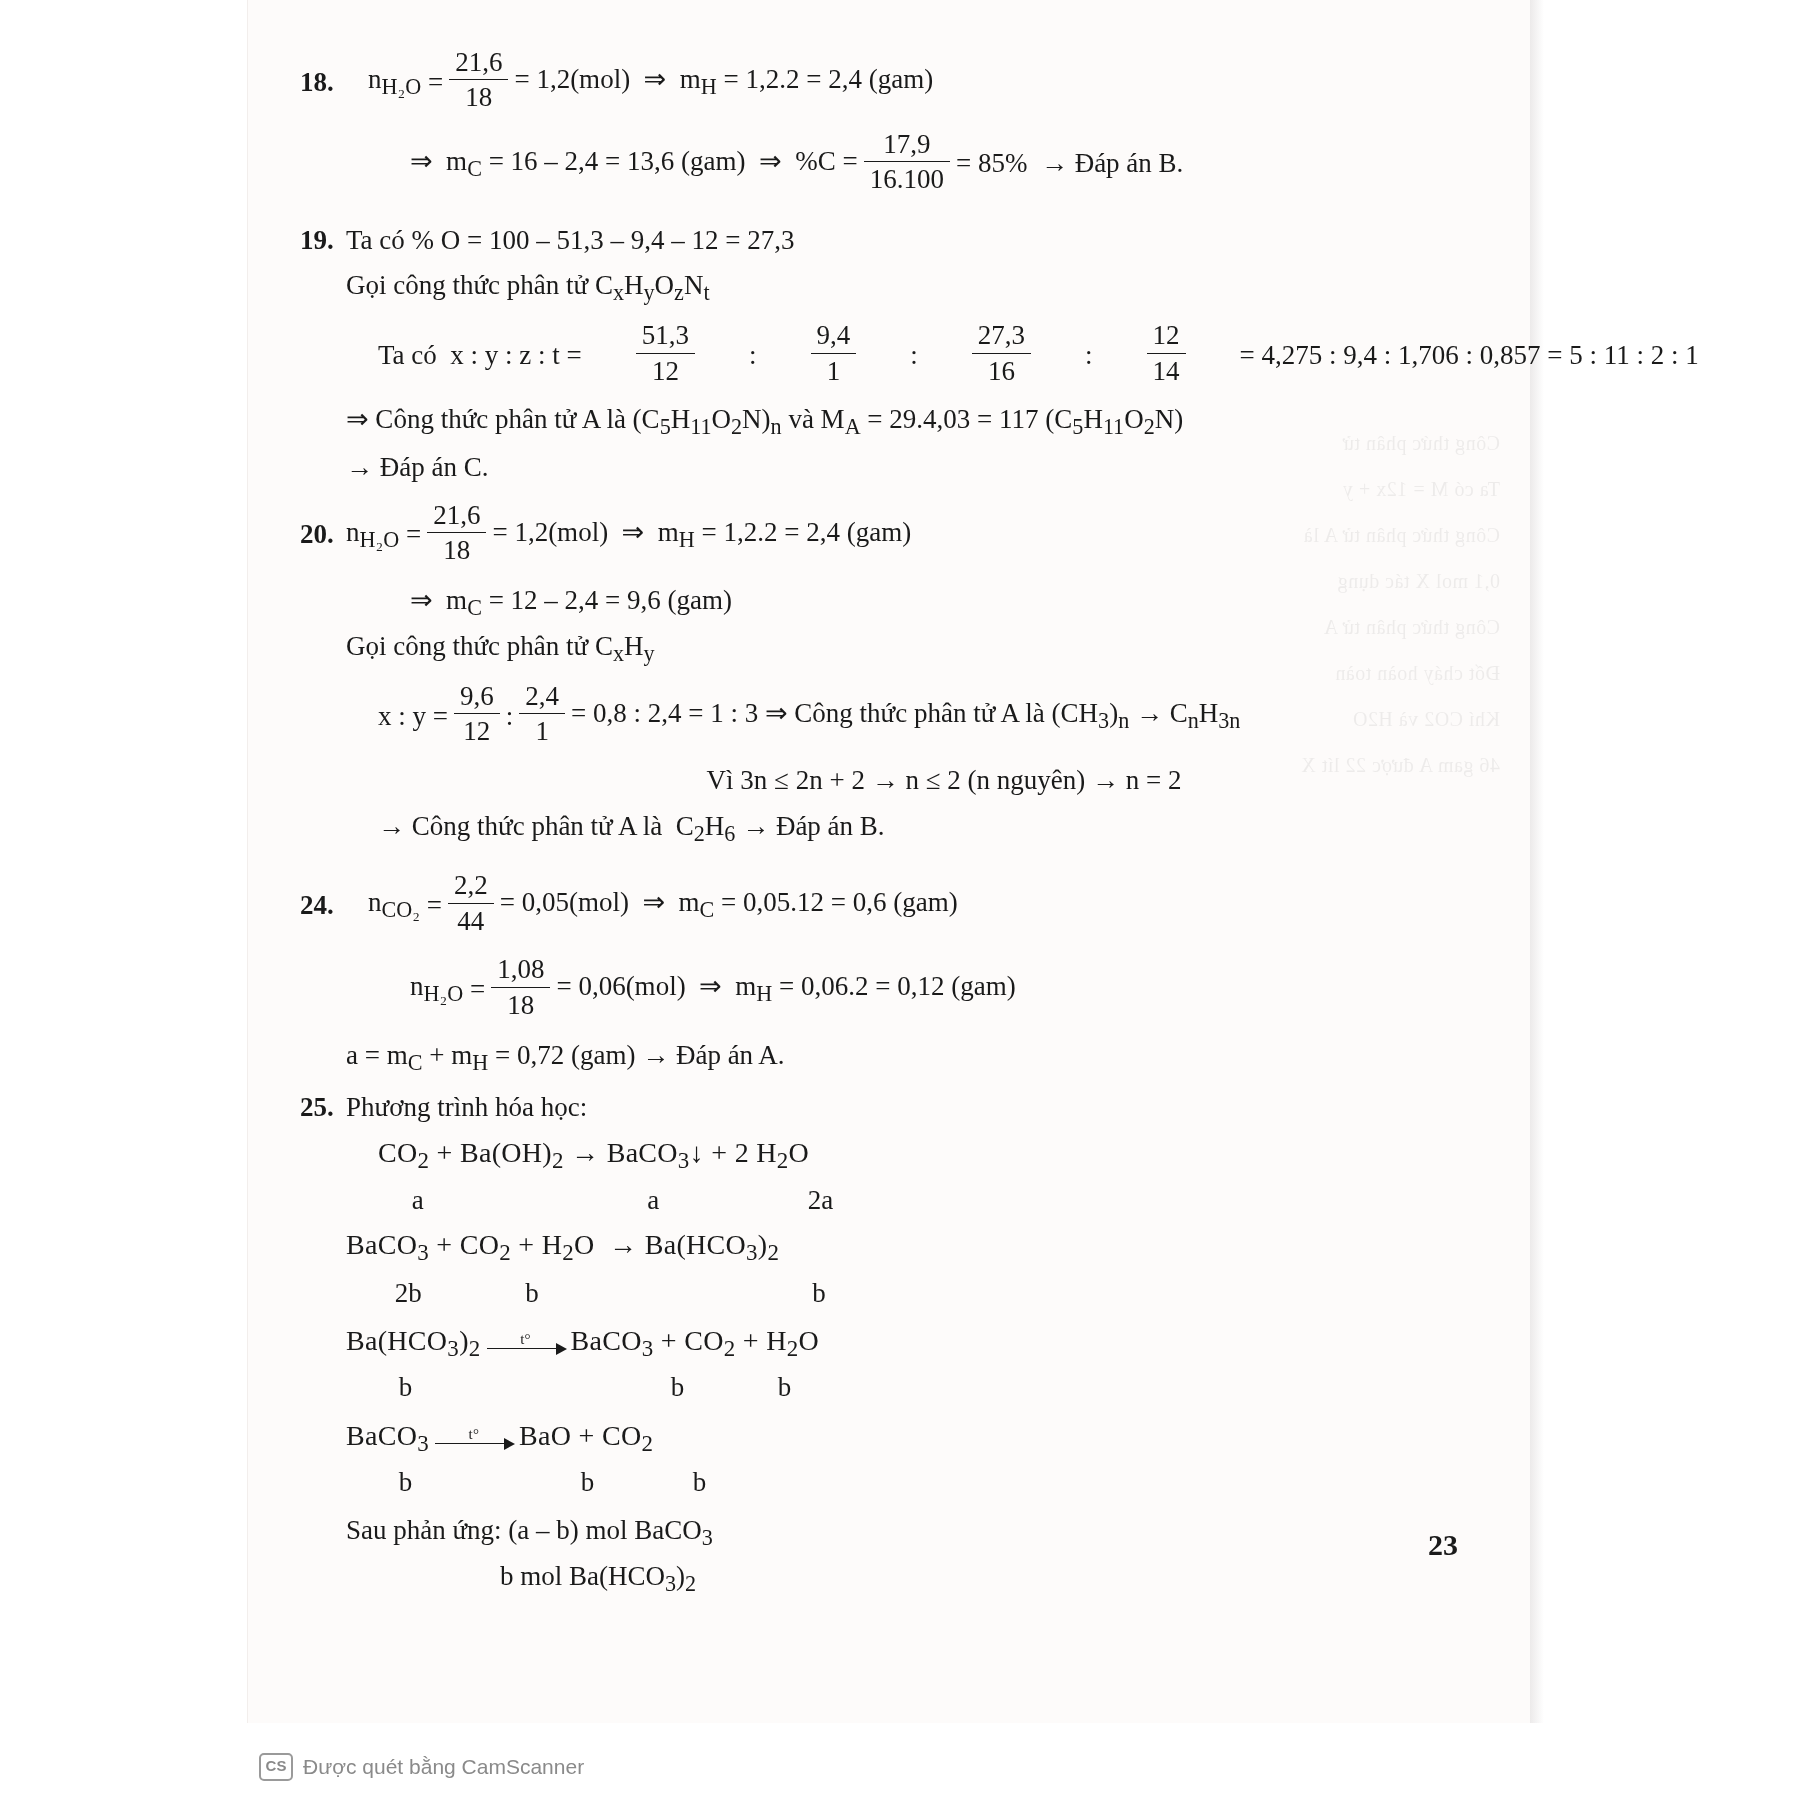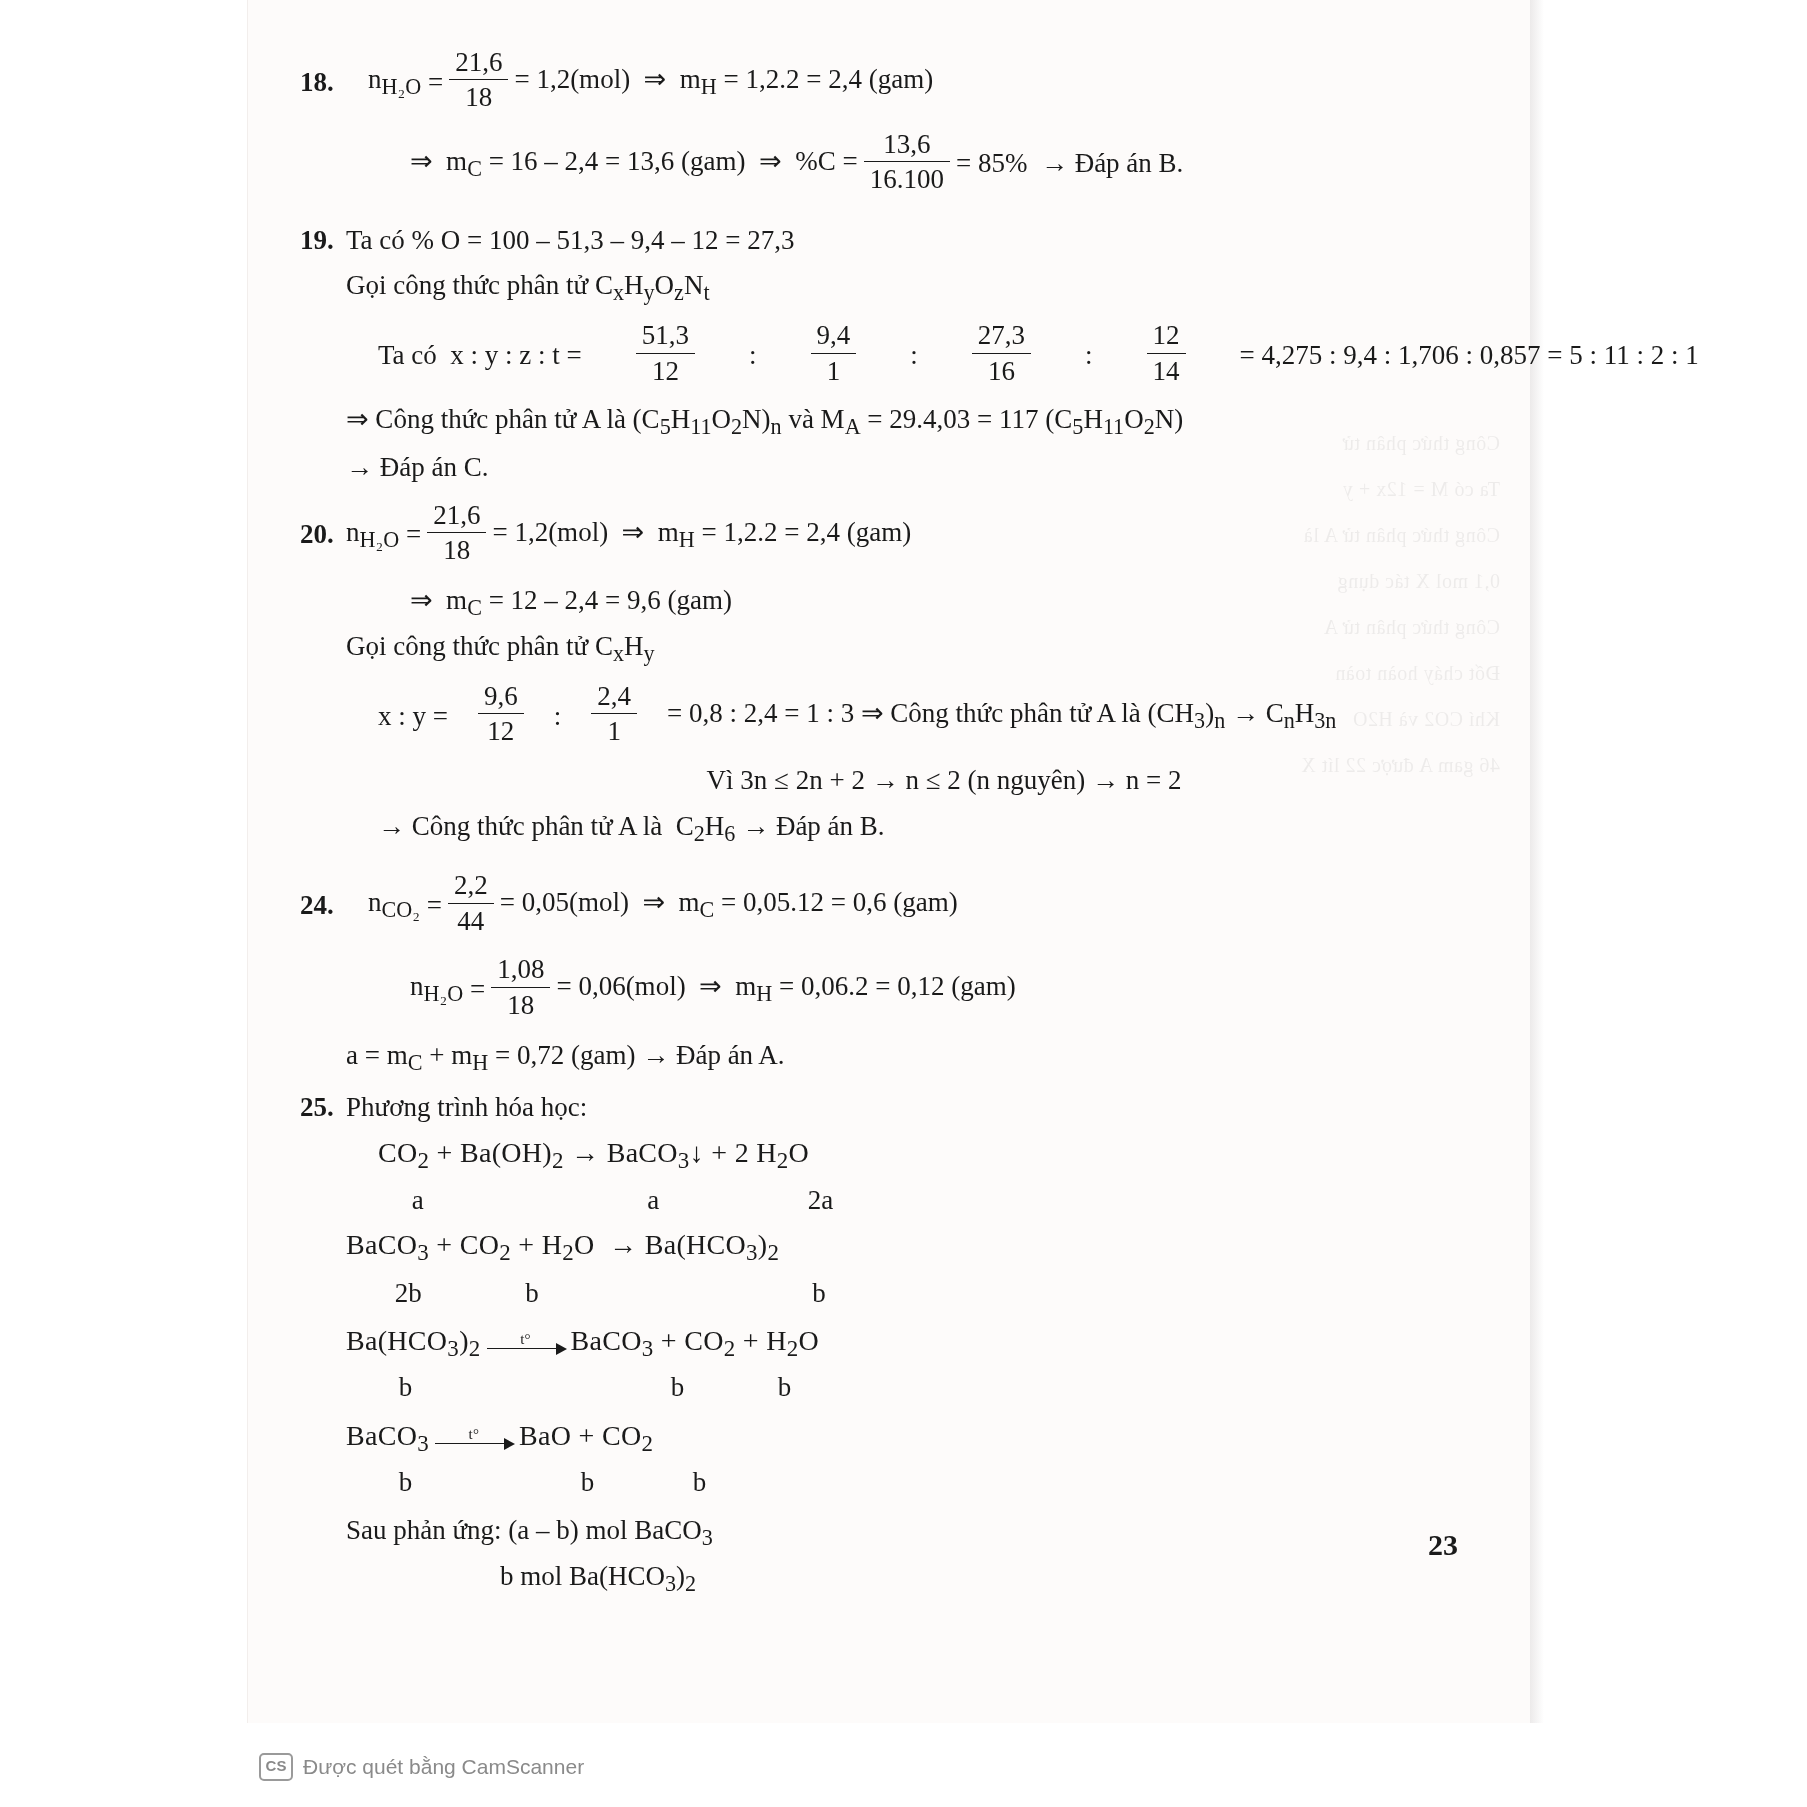--- a/index.html
+++ b/index.html
@@ -211,21 +211,21 @@
     <span class="frac">
       <span class="numer">21,6</span>
       <span class="denom">18</span>
     </span>
     <span>= 1,2(mol)&nbsp;&nbsp;⇒&nbsp;&nbsp;m<sub class="sm">H</sub> = 1,2.2 = 2,4 (gam)</span>
   </div>
 
   <div class="line eqrow indent3" style="margin-top:14px;">
     <span>⇒&nbsp;&nbsp;m<sub class="sm">C</sub> = 16 – 2,4 = 13,6 (gam)&nbsp;&nbsp;⇒&nbsp;&nbsp;%C =</span>
     <span class="frac">
-      <span class="numer">13,6</span>
+      <span class="numer">17,9</span>
       <span class="denom">16.100</span>
     </span>
     <span>= 85%&nbsp;&nbsp;→ Đáp án B.</span>
   </div>
 
   <div class="line" style="margin-top:26px;">
     <span class="num">19.</span><span>Ta có % O = 100 – 51,3 – 9,4 – 12 = 27,3</span>
   </div>
 
   <div class="line indent1" style="margin-top:12px;">
@@ -274,21 +274,21 @@
   </div>
 
   <div class="line indent3" style="margin-top:16px;">
     <span>⇒&nbsp;&nbsp;m<sub class="sm">C</sub> = 12 – 2,4 = 9,6 (gam)</span>
   </div>
 
   <div class="line indent1" style="margin-top:8px;">
     <span>Gọi công thức phân tử C<sub class="sm">x</sub>H<sub class="sm">y</sub></span>
   </div>
 
-  <div class="line eqrow indent2" style="margin-top:14px;gap:24px;">
+  <div class="line eqrow indent2" style="margin-top:14px;">
     <span>x : y =</span>
     <span class="frac">
       <span class="numer">9,6</span>
       <span class="denom">12</span>
     </span>
     <span>:</span>
     <span class="frac">
       <span class="numer">2,4</span>
       <span class="denom">1</span>
     </span>

